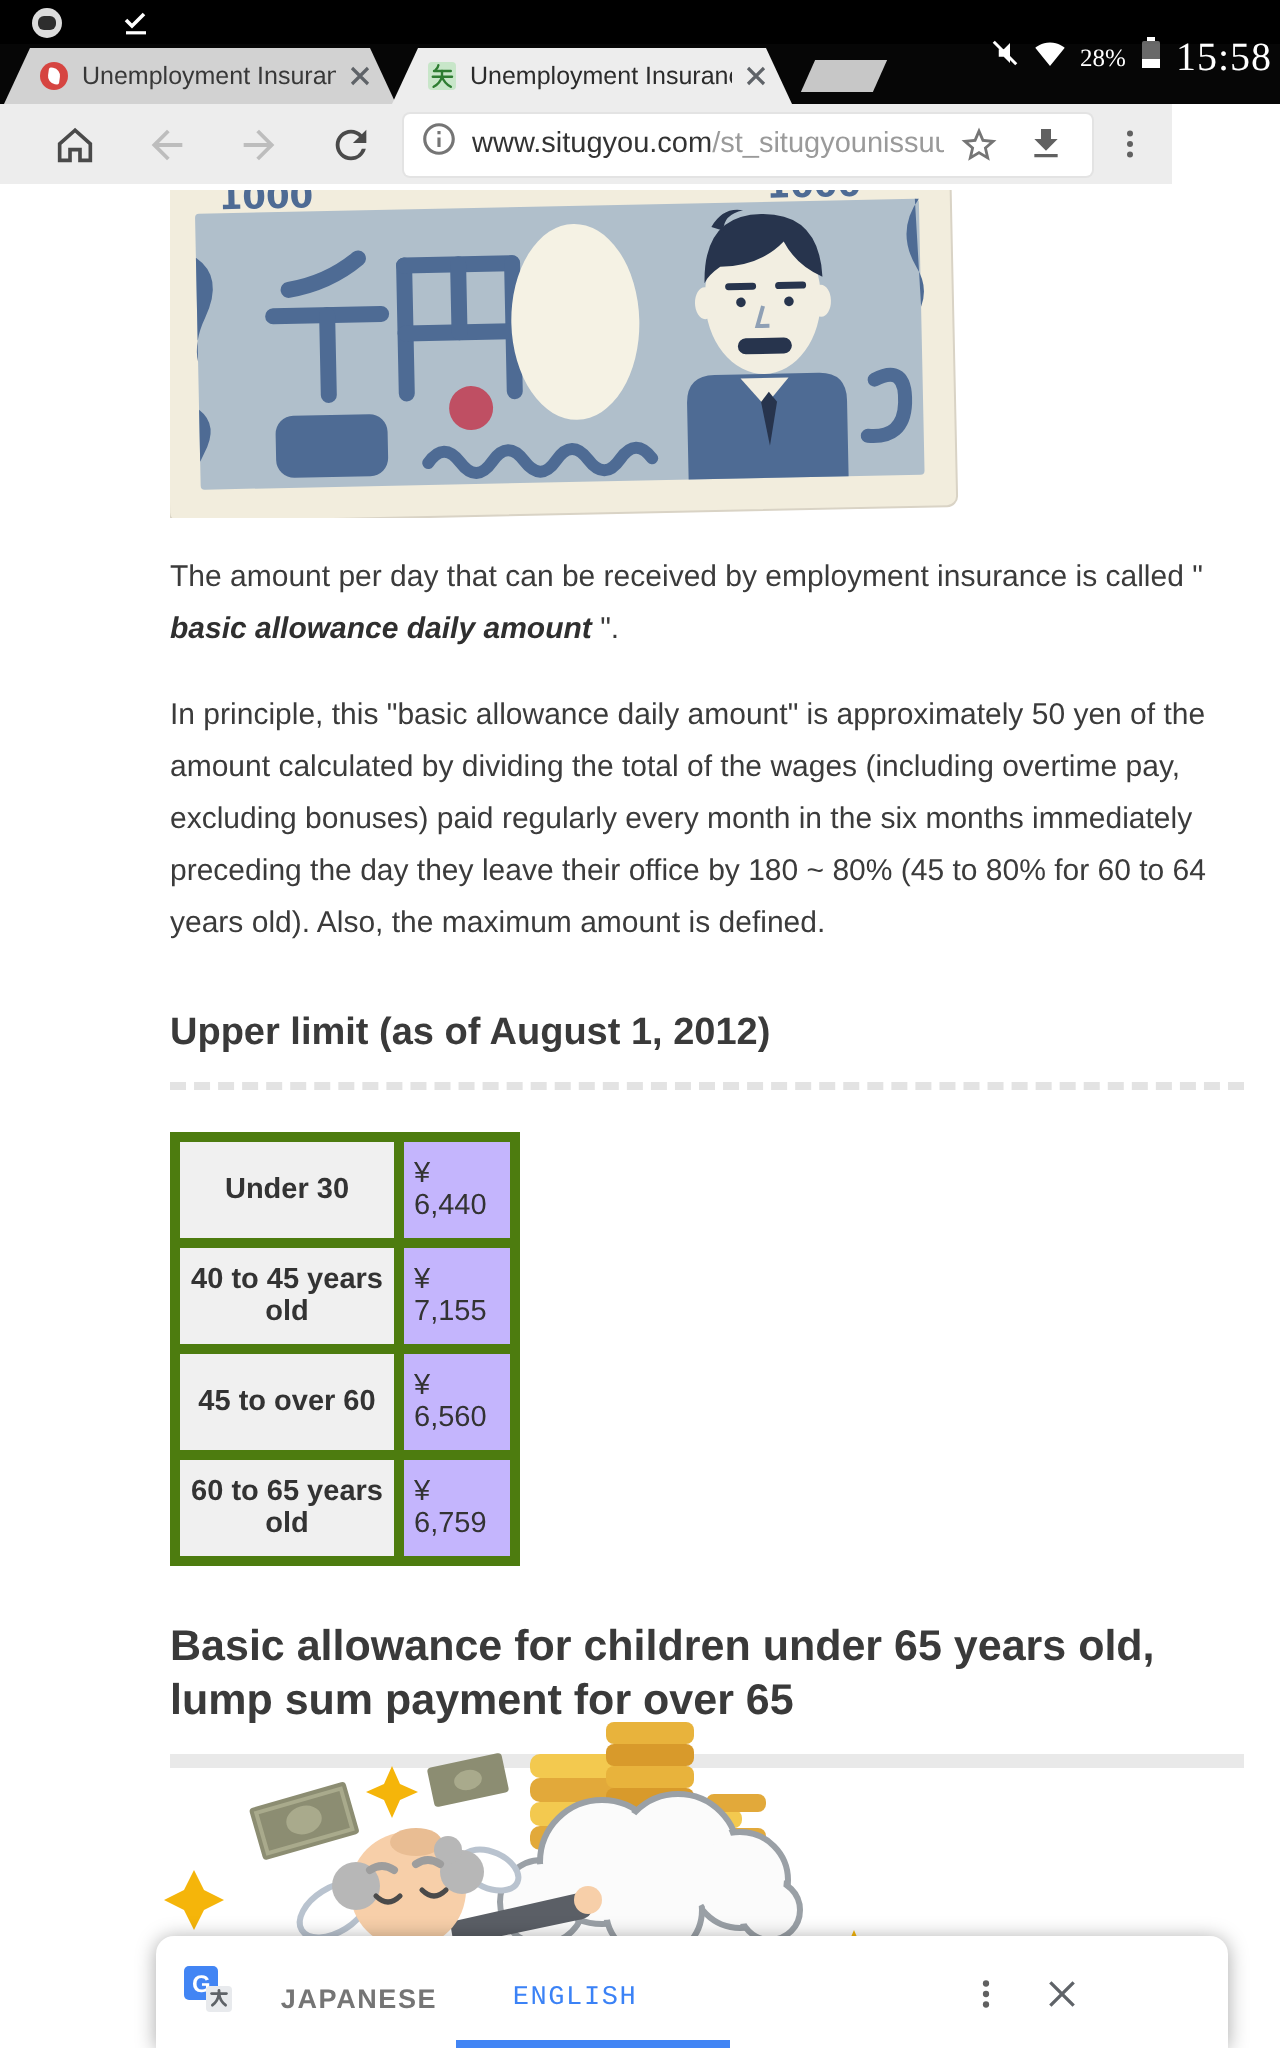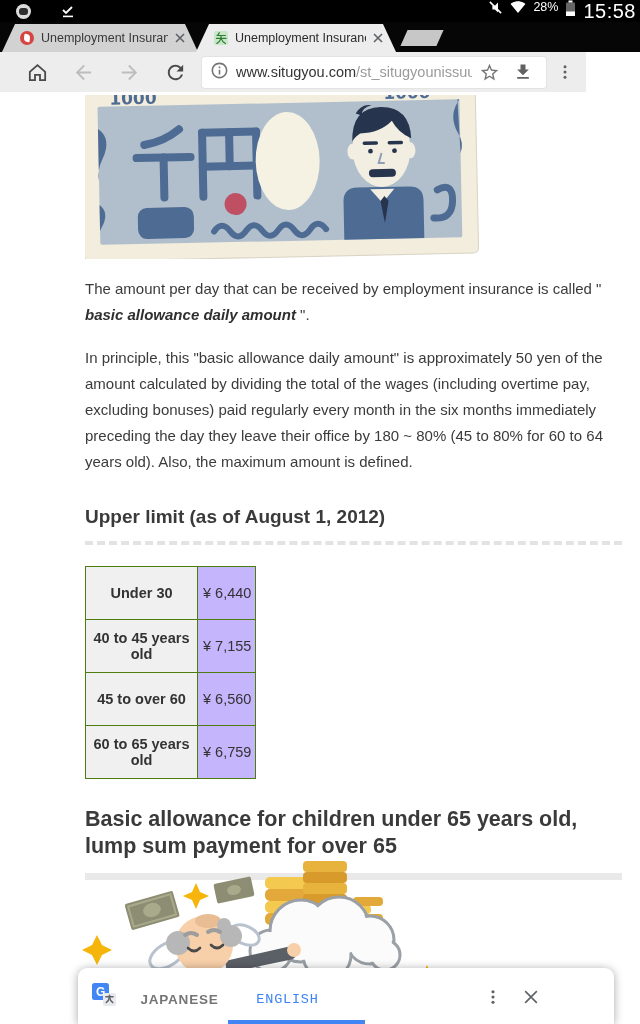--- a/index.html
+++ b/index.html
@@ -3,21 +3,21 @@
 <meta charset="utf-8">
 <style>
   * { margin:0; padding:0; box-sizing:border-box; }
   html,body { background:#555; }
   body { font-family:"Liberation Sans","DejaVu Sans",sans-serif; }
   #screen { position:relative; width:640px; height:1024px; background:#fff; overflow:hidden; margin:0 auto; }
 
   
   .status-bar { position:absolute; left:0; top:0; width:640px; height:22px; background:#000; color:#fff; z-index:30; }
   .sb-left { position:absolute; left:16px; top:2px; display:flex; gap:30px; align-items:center; height:18px; }
-  .sb-right { position:absolute; right:4px; top:0; display:flex; gap:7px; align-items:flex-start; height:22px; }
+  .sb-right { position:absolute; right:4px; top:18px; display:flex; gap:7px; align-items:center; height:22px;font-family:Liberation Serif, serif; }
   .sb-time { font-size:20px; letter-spacing:0.5px; }
   .sb-batt-pct { font-size:12.5px; }
   .line-icon { width:15px; height:15px; border-radius:50%; background:#dcdcdc; position:relative; }
   .line-icon::after { content:""; position:absolute; left:3px; top:4px; width:9px; height:7px; border-radius:3px; background:#2e2e2e; }
   .dl-done-icon { width:14px; height:14px; position:relative; }
   .dl-done-icon svg { display:block; }
 
   
   .tab-strip { position:absolute; left:0; top:22px; width:640px; height:30px; background:#060606; z-index:29; }
   .tab { position:absolute; top:2px; height:28px; display:flex; align-items:center; padding:0 10px 0 18px; clip-path:polygon(13px 0, calc(100% - 13px) 0, 100% 100%, 0 100%); }
@@ -44,21 +44,21 @@
   .menu-btn { width:30px; height:36px; display:flex; align-items:center; justify-content:center; flex:0 0 auto; }
 
   
   .page { position:absolute; left:0; top:92px; width:640px; height:932px; background:#fff; overflow:hidden; }
   .content { padding:3px 18px 0 85px; }
   .bill-wrap { width:400px; height:164px; overflow:hidden; }
   p.body-text { font-size:15px; line-height:26px; color:#3b3b3b; margin-top:17px; max-width:539px; }
   p.body-text b { color:#2f2f2f;font-style:italic; }
   h3.sub-heading { margin-top:31px; font-size:19px; color:#3a3a3a; padding-bottom:13px; border-bottom:4px dashed #e3e3e3; max-width:539px; }
   table.limits { border-collapse:collapse; margin-top:21px; }
-  table.limits td { border:1px solid #4d7c0f; height:53px; font-size:14.5px; color:#333; }
+  table.limits td { border:5px solid #4d7c0f; height:53px; font-size:14.5px; color:#333; }
   td.age-cell { width:112px; background:#f0f0f0; font-weight:bold; text-align:center; }
   td.amt-cell { width:58px; background:#c4b5fd; padding-left:5px; font-weight:normal; }
   h2.section-heading { margin-top:27px; font-size:21.5px; line-height:27px; color:#3a3a3a; max-width:520px; }
   .section-divider { margin-top:13px; width:537px; height:7px; background:#e9e9e9; }
   .money-wrap { position:absolute; left:75px; top:763px; width:550px; height:169px; overflow:hidden; }
 
   
   .translate-card { position:absolute; left:78px; top:968px; width:536px; height:56px; background:#fff; border-radius:9px 9px 0 0; box-shadow:0 1px 10px rgba(0,0,0,0.35); z-index:40; }
   .tr-icon { position:absolute; left:14px; top:15px; width:24px; height:24px; }
   .tr-tab { position:absolute; top:6px; height:50px; width:137px; display:flex; align-items:center; justify-content:center; font-size:13.5px; letter-spacing:0.8px; }

